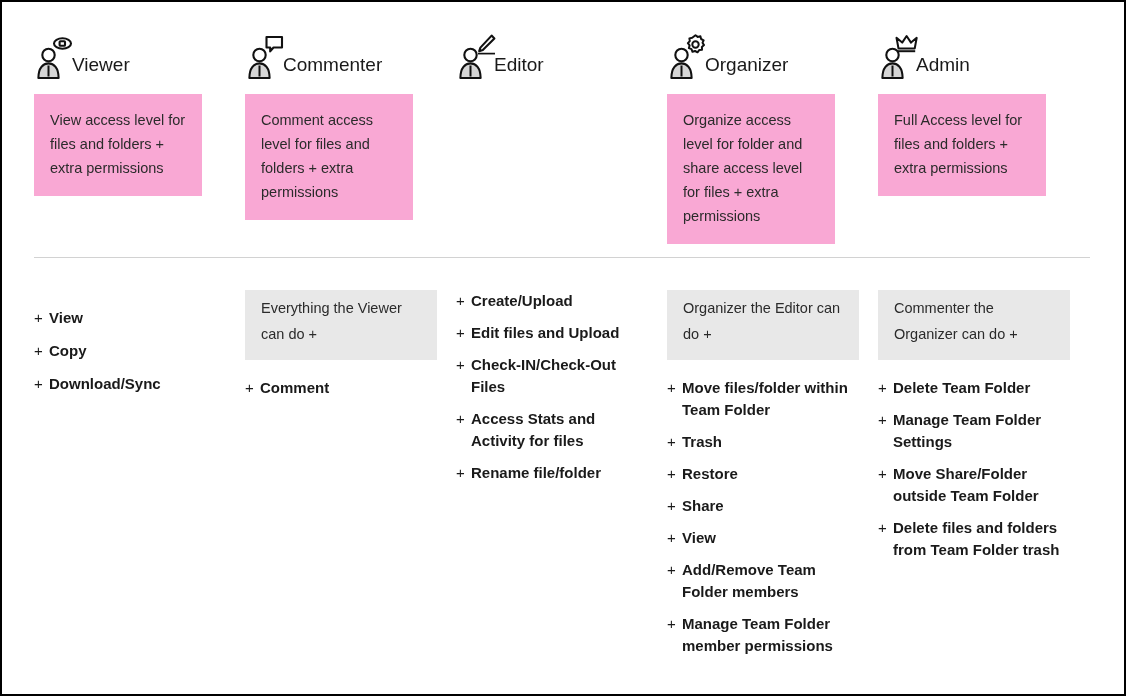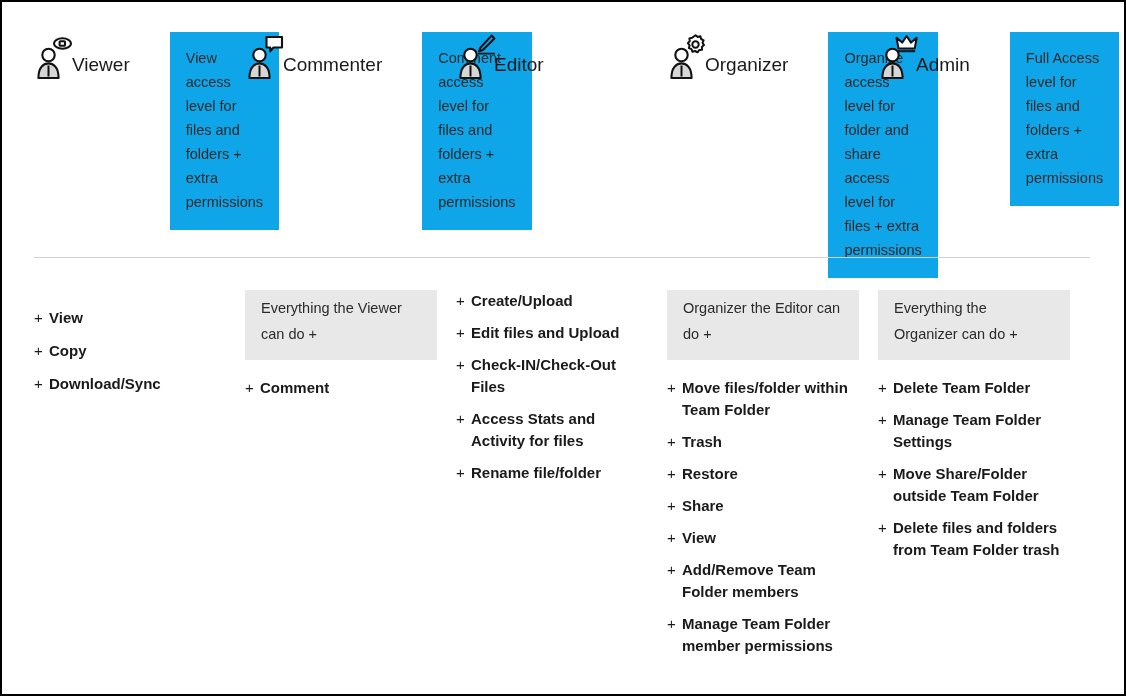--- a/index.html
+++ b/index.html
@@ -34,22 +34,21 @@
     top: 30px;
     width: 1056px;
     display: flex;
     flex-direction: row;
     align-items: flex-start;
   }
   .role-col {
     width: 192px;
     margin-right: 19px;
     display: flex;
-    flex-direction: row;
-    gap: 40px;
+    flex-direction: column;
   }
   .role-col:last-child { margin-right: 0; }
 
   .role-head {
     display: flex;
     flex-direction: row;
     align-items: flex-end;
     height: 48px;
     margin-bottom: 14px;
   }
@@ -64,27 +63,27 @@
   .role-name {
     font-size: 19px;
     color: #1a1a1a;
     line-height: 20px;
     padding-bottom: 5px;
     margin-left: -2px;
     white-space: nowrap;
   }
 
   .desc-card {
-    background: #0ea5e9;
+    background: #f9a8d4;
     color: #2b2b2b;
     font-size: 14.5px;
     line-height: 24px;
     padding: 14px 16px 16px 16px;
     box-sizing: border-box;
-    width: 184px;
+    width: 168px;
   }
 
   
   .divider {
     position: absolute;
     left: 32px;
     top: 255px;
     width: 1056px;
     height: 1px;
     background: #d2d2d2;
@@ -328,21 +327,21 @@
             <span class="perm-text">Add/Remove Team Folder members</span>
           </li>
           <li class="perm-item">
             <span class="perm-plus">+</span>
             <span class="perm-text">Manage Team Folder member permissions</span>
           </li>
         </ul>
       </div>
 
       <div class="perm-col">
-        <div class="inherit-card">Everything the Organizer can do +</div>
+        <div class="inherit-card">Commenter the Organizer can do +</div>
         <ul class="perm-list">
           <li class="perm-item">
             <span class="perm-plus">+</span>
             <span class="perm-text">Delete Team Folder</span>
           </li>
           <li class="perm-item">
             <span class="perm-plus">+</span>
             <span class="perm-text">Manage Team Folder Settings</span>
           </li>
           <li class="perm-item">

